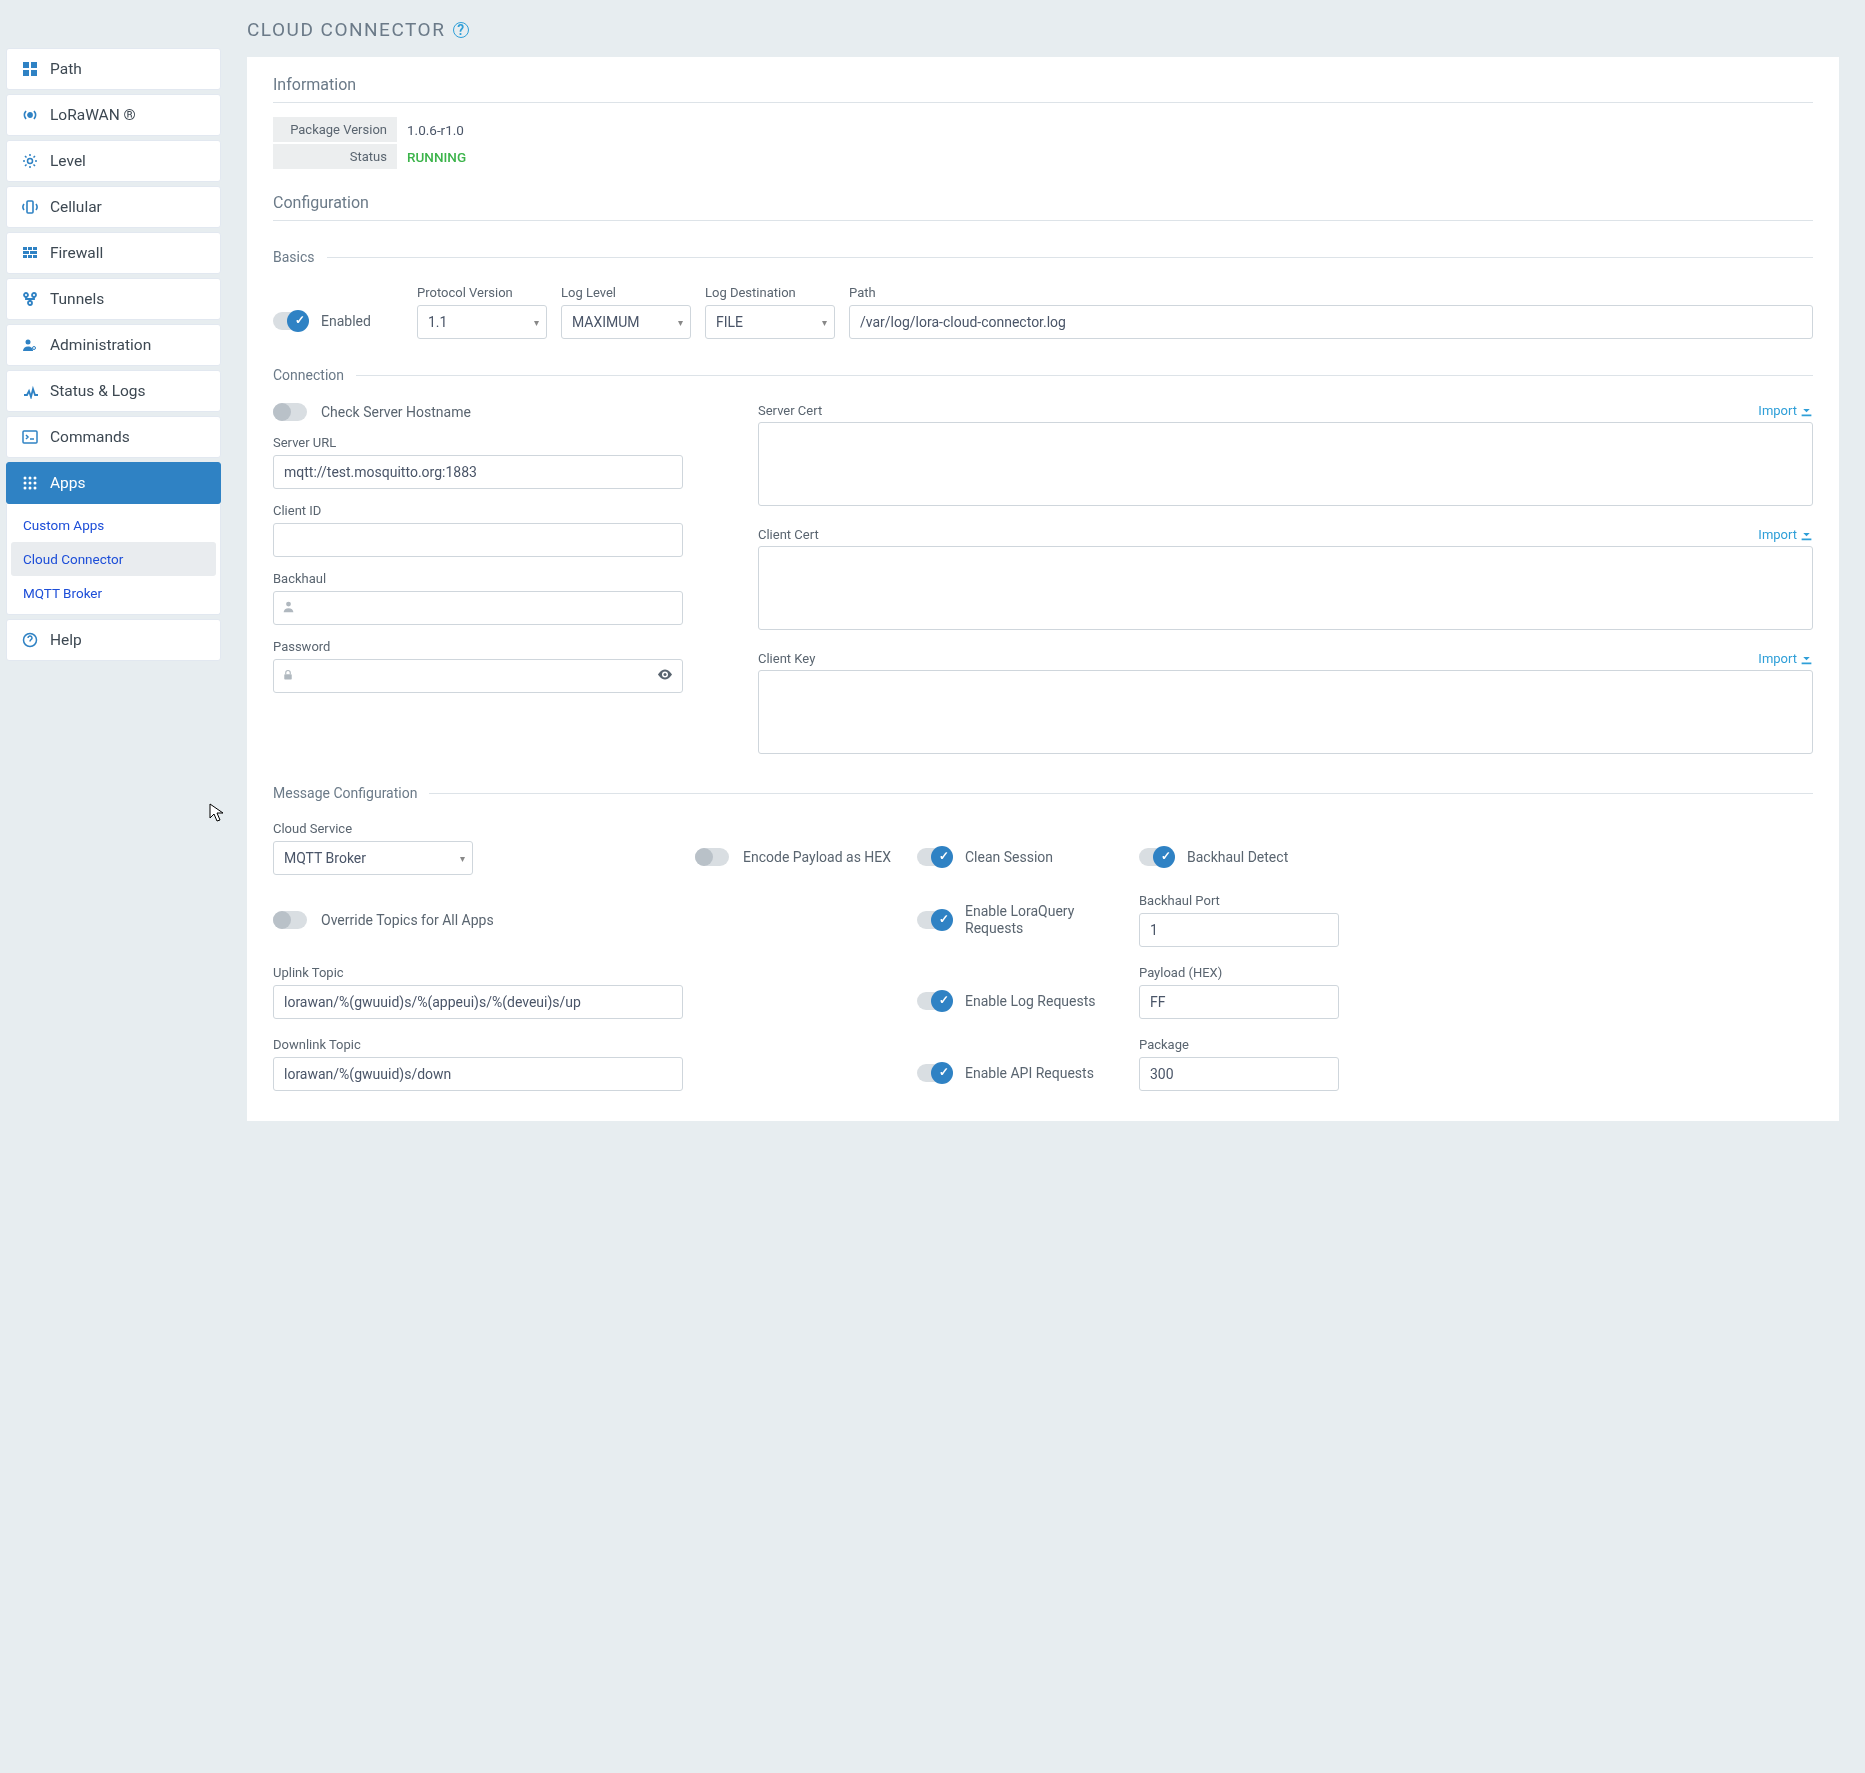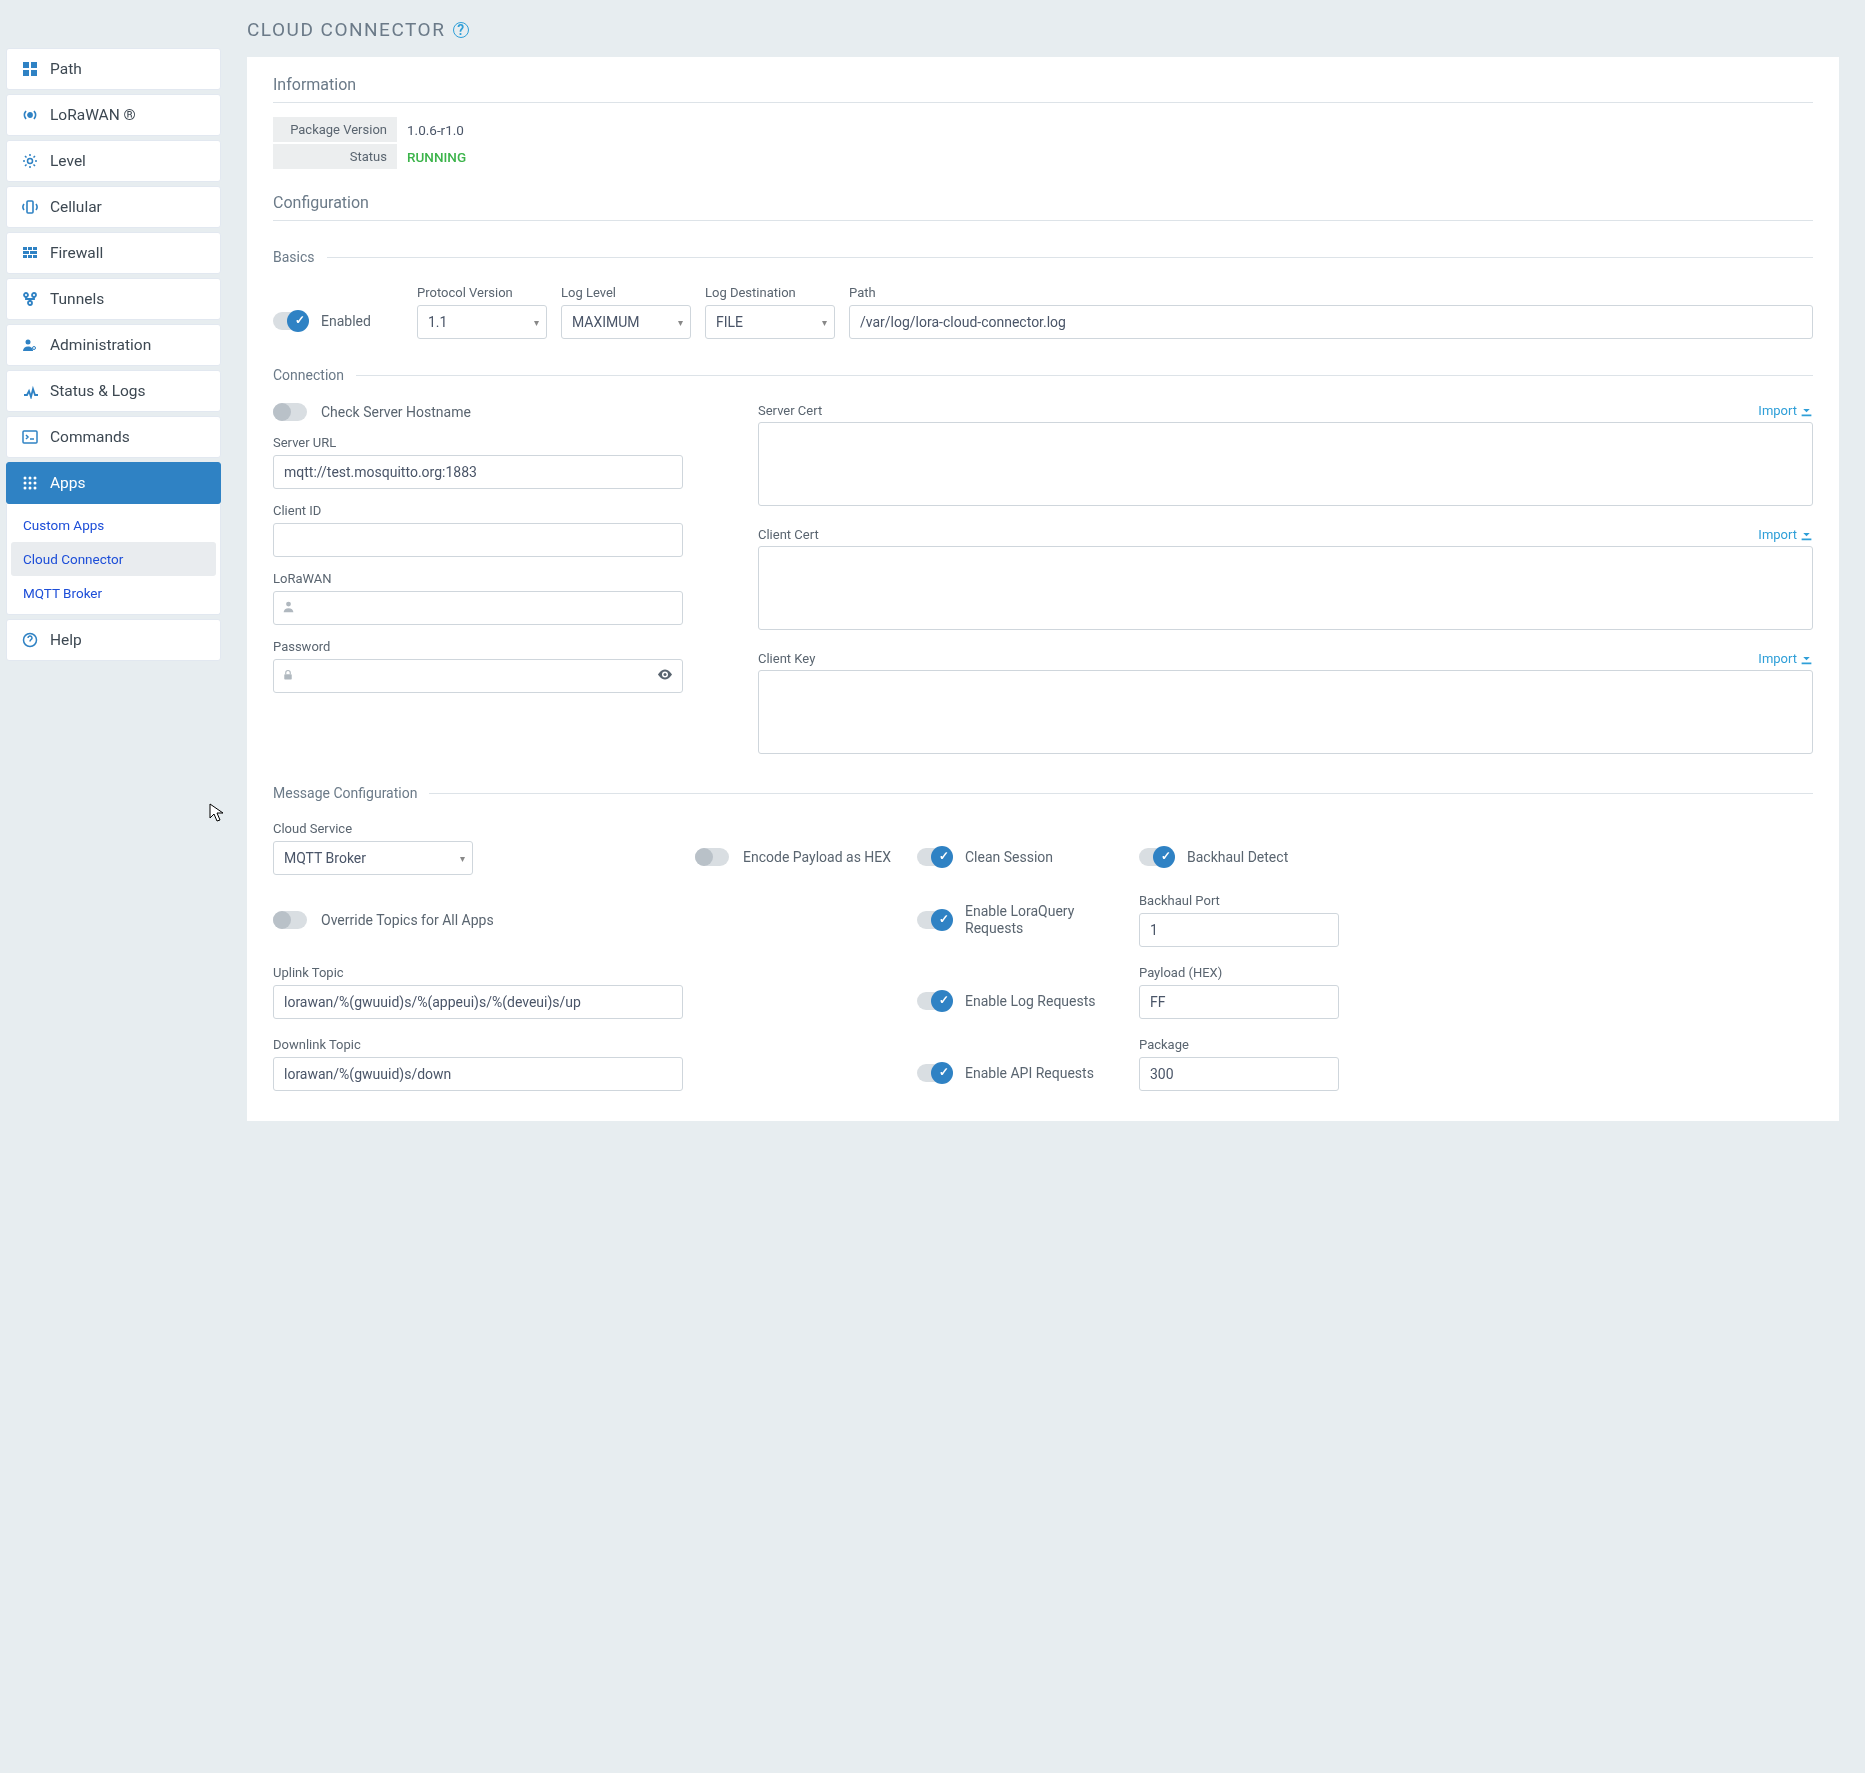--- a/index.html
+++ b/index.html
@@ -330,21 +330,21 @@
             </div>
             <div class="col">
               <span class="fld-label">Server URL</span>
               <input class="input" value="mqtt://test.mosquitto.org:1883" style="">
             </div>
             <div class="col">
               <span class="fld-label">Client ID</span>
               <input class="input" value="" style="">
             </div>
             <div class="col">
-              <span class="fld-label">LoRaWAN</span>
+              <span class="fld-label">Backhaul</span>
               <div class="input-icon-wrap">
                 <span class="left-ico"><svg width="13" height="13" viewBox="0 0 16 16" fill="currentColor">
                       <circle cx="8" cy="5" r="3"></circle>
                       <path d="M2 15c0-3 2.5-5 6-5s6 2 6 5z"></path>
                     </svg></span>
                 <input class="input" value="" style="">
               </div>
             </div>
             <div class="col">
               <span class="fld-label">Password</span>

